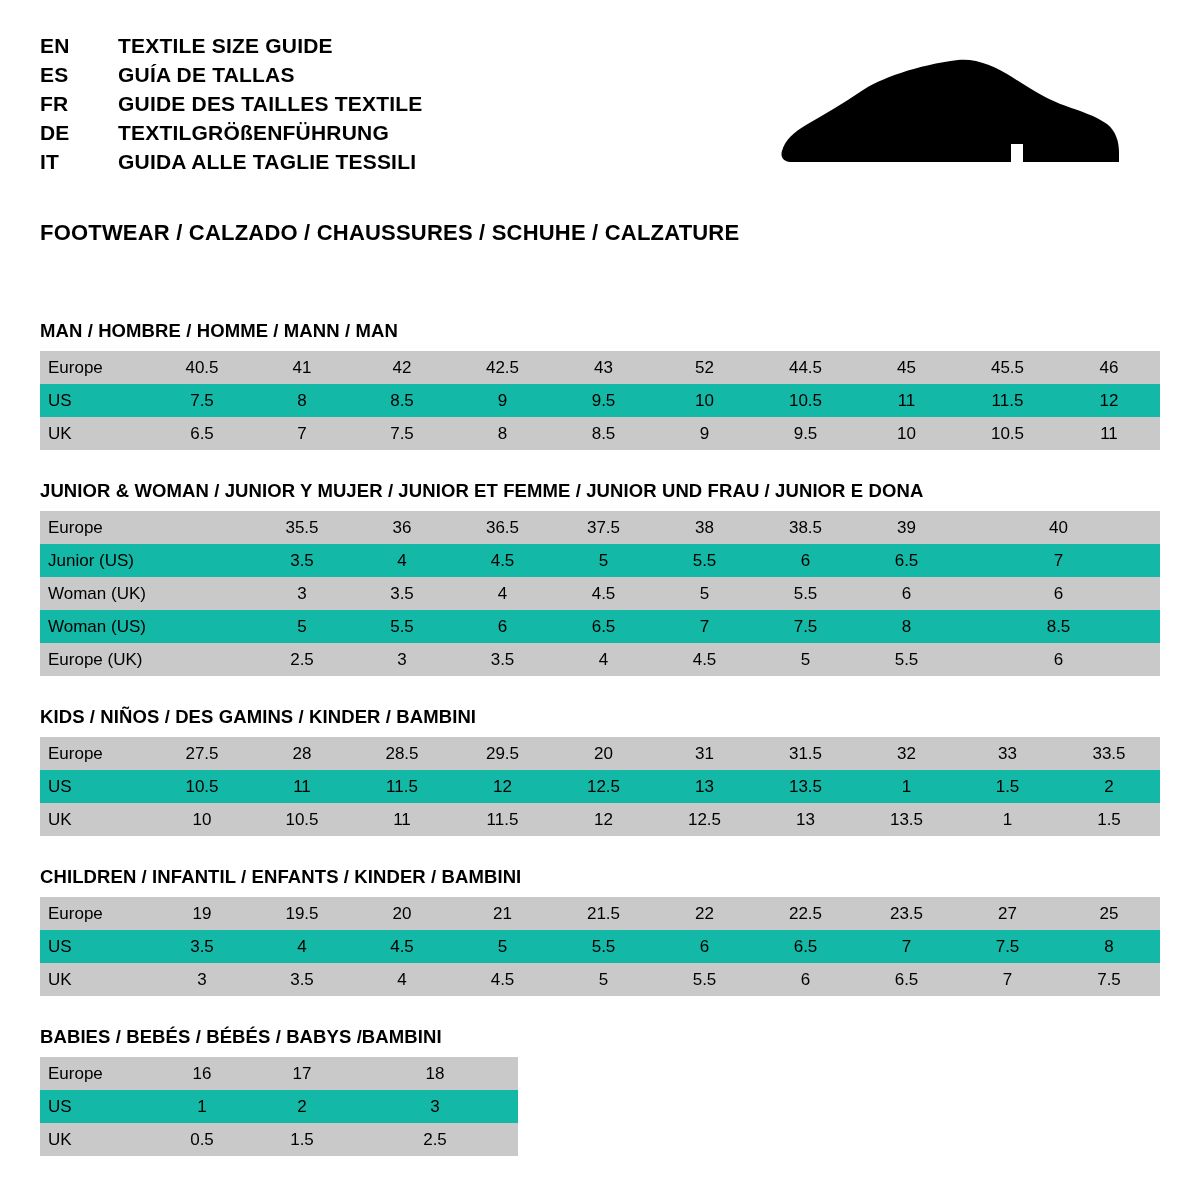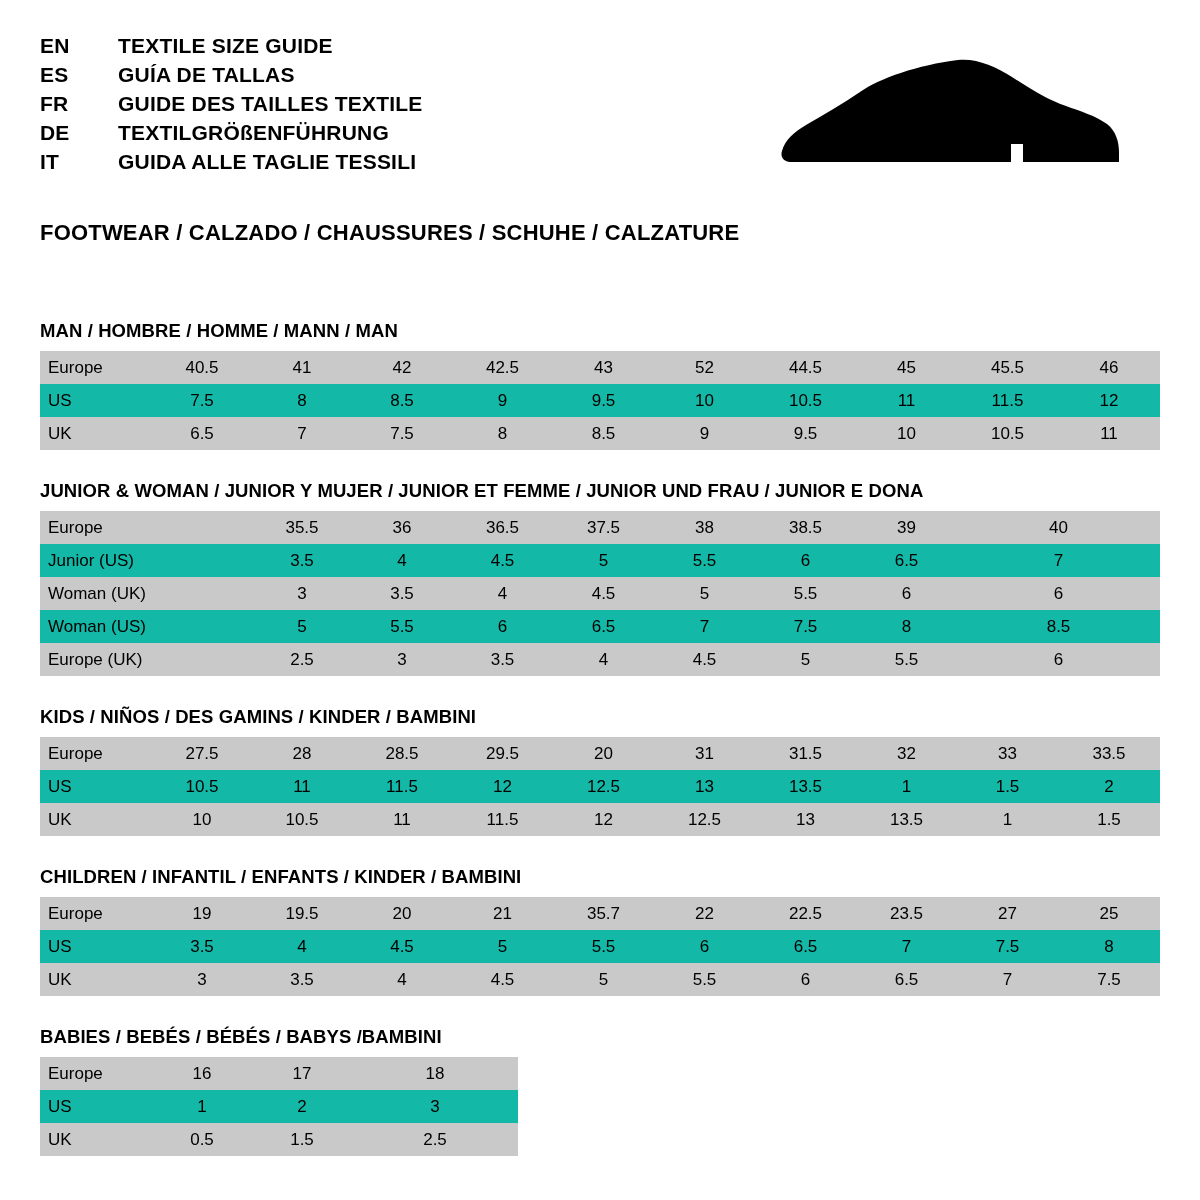--- a/index.html
+++ b/index.html
@@ -355,21 +355,21 @@
             <col style="width:101px">
             <col style="width:102px">
         </colgroup>
         <tbody>
           <tr class="shade">
             <td class="rowlabel">Europe</td>
             <td>19</td>
             <td>19.5</td>
             <td>20</td>
             <td>21</td>
-            <td>35.7</td>
+            <td>21.5</td>
             <td>22</td>
             <td>22.5</td>
             <td>23.5</td>
             <td>27</td>
             <td>25</td>
           </tr>
           <tr class="plain">
             <td class="rowlabel">US</td>
             <td>3.5</td>
             <td>4</td>

